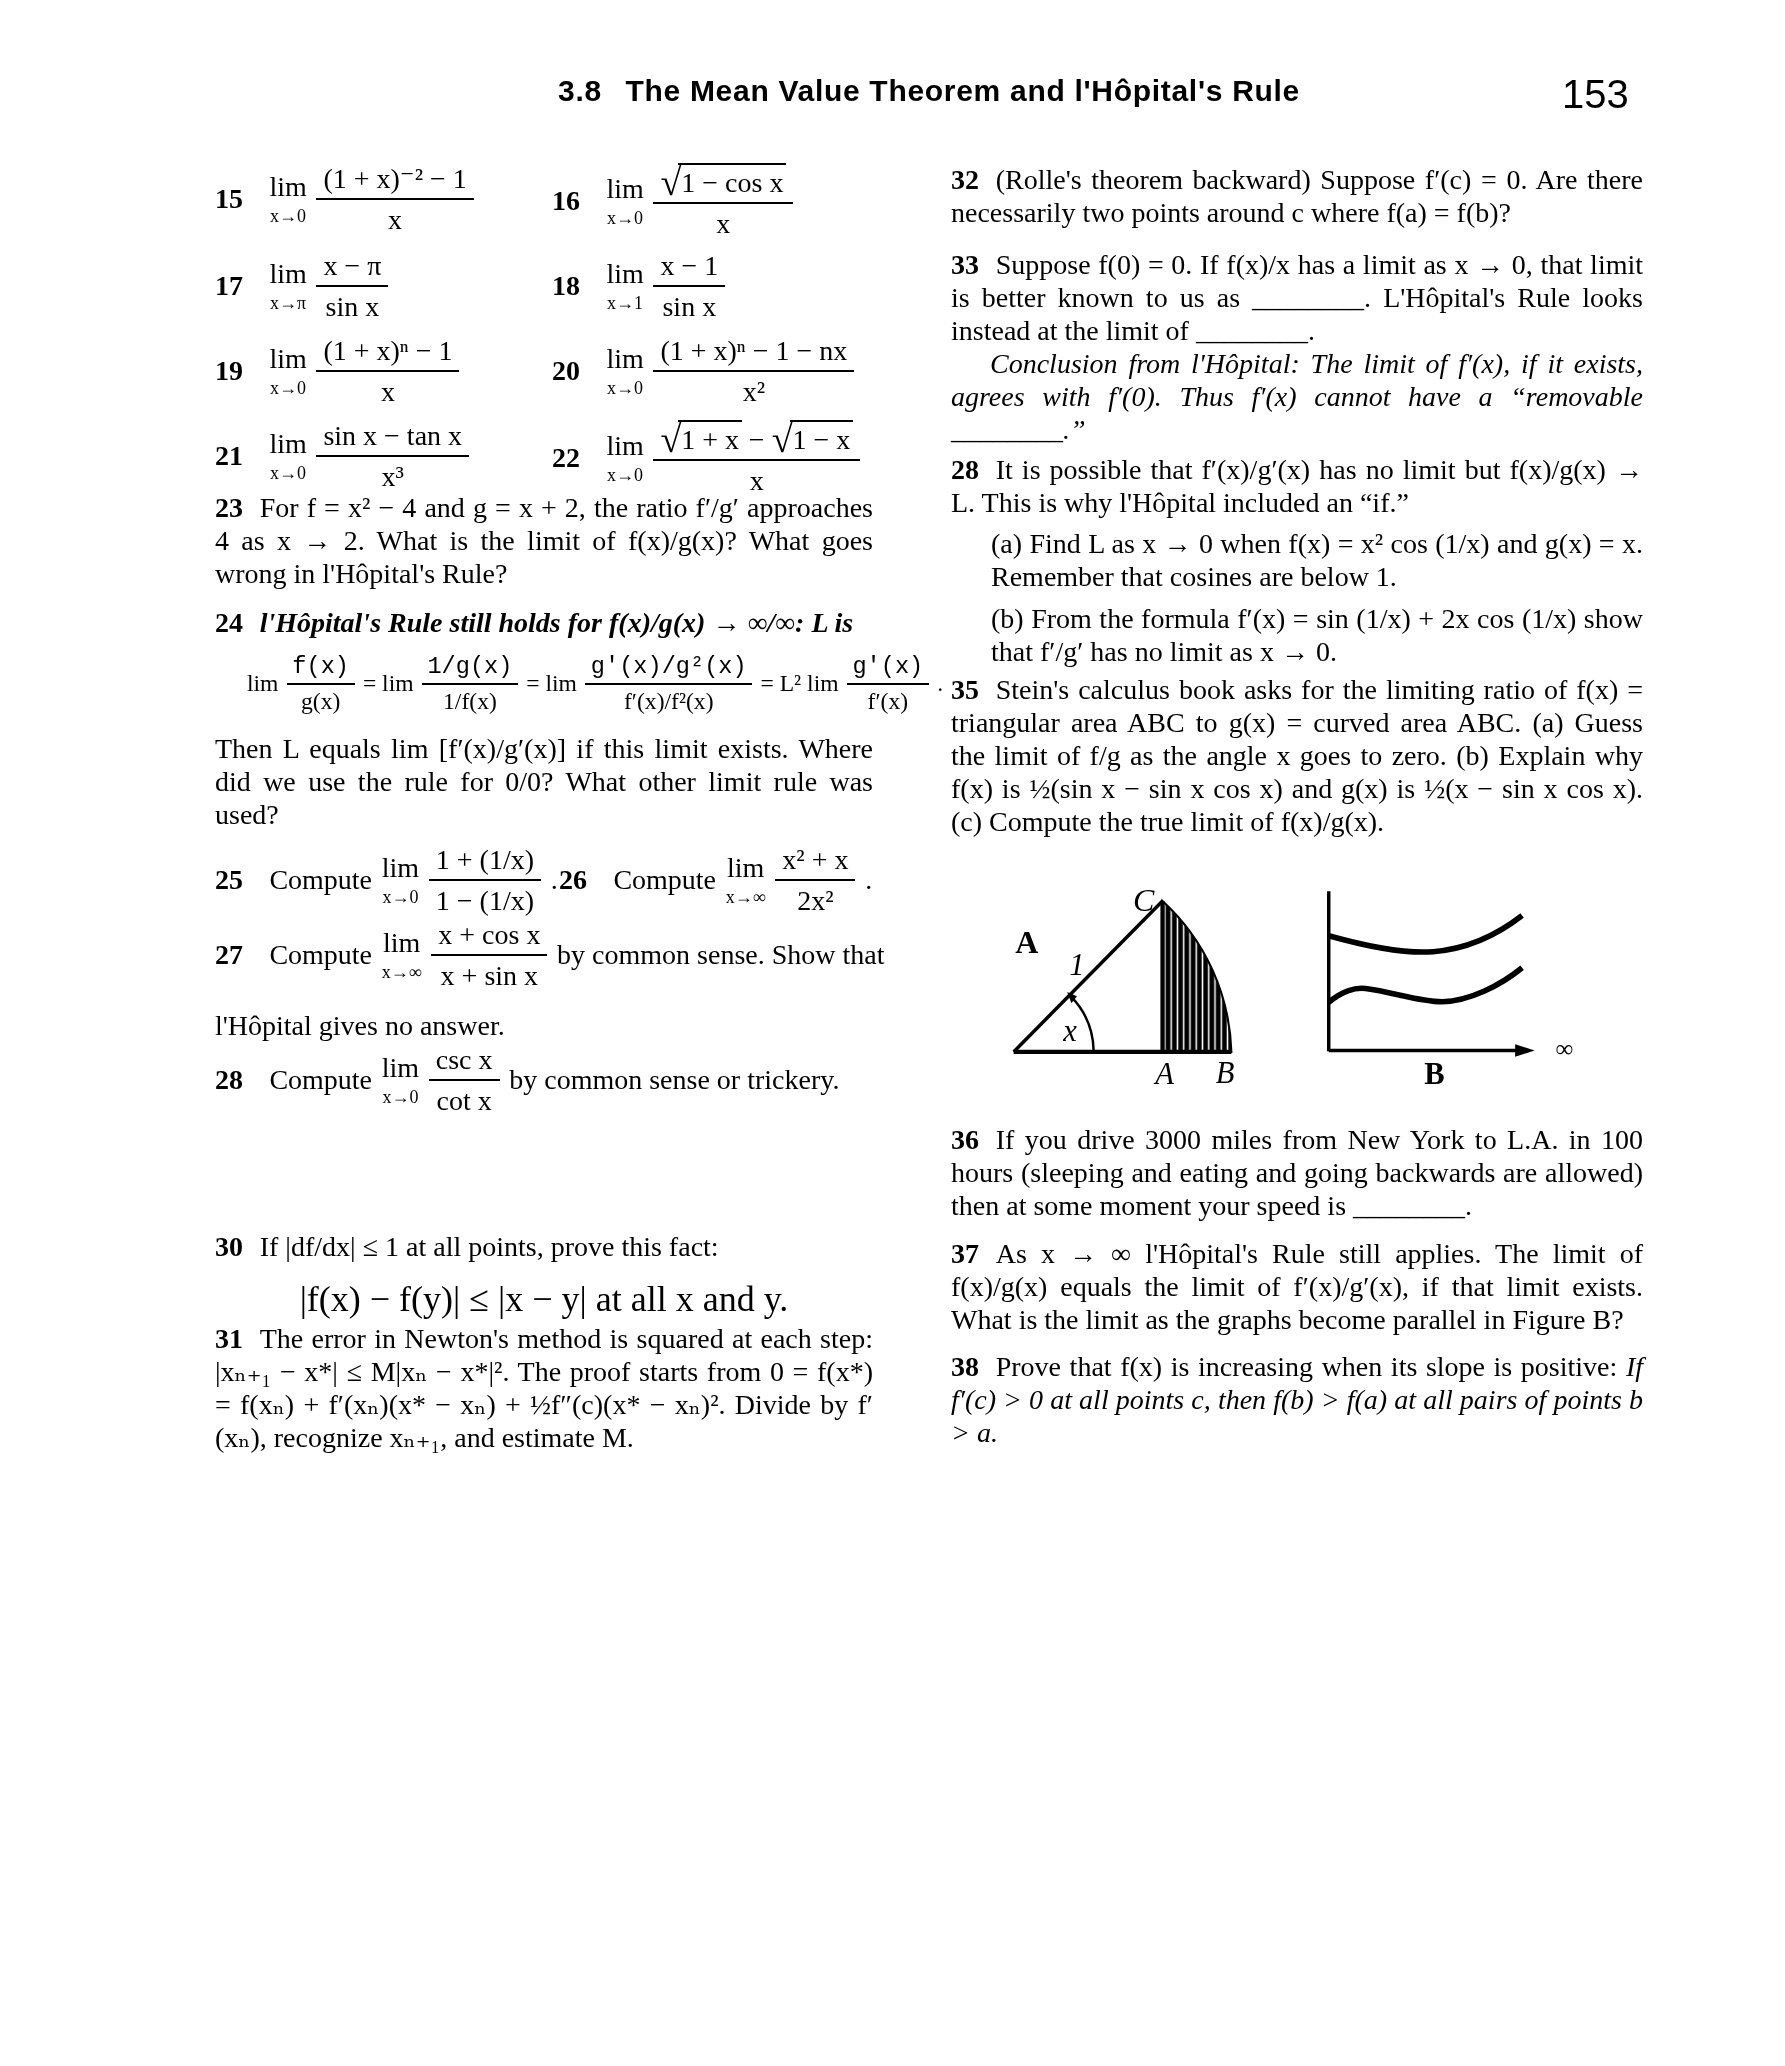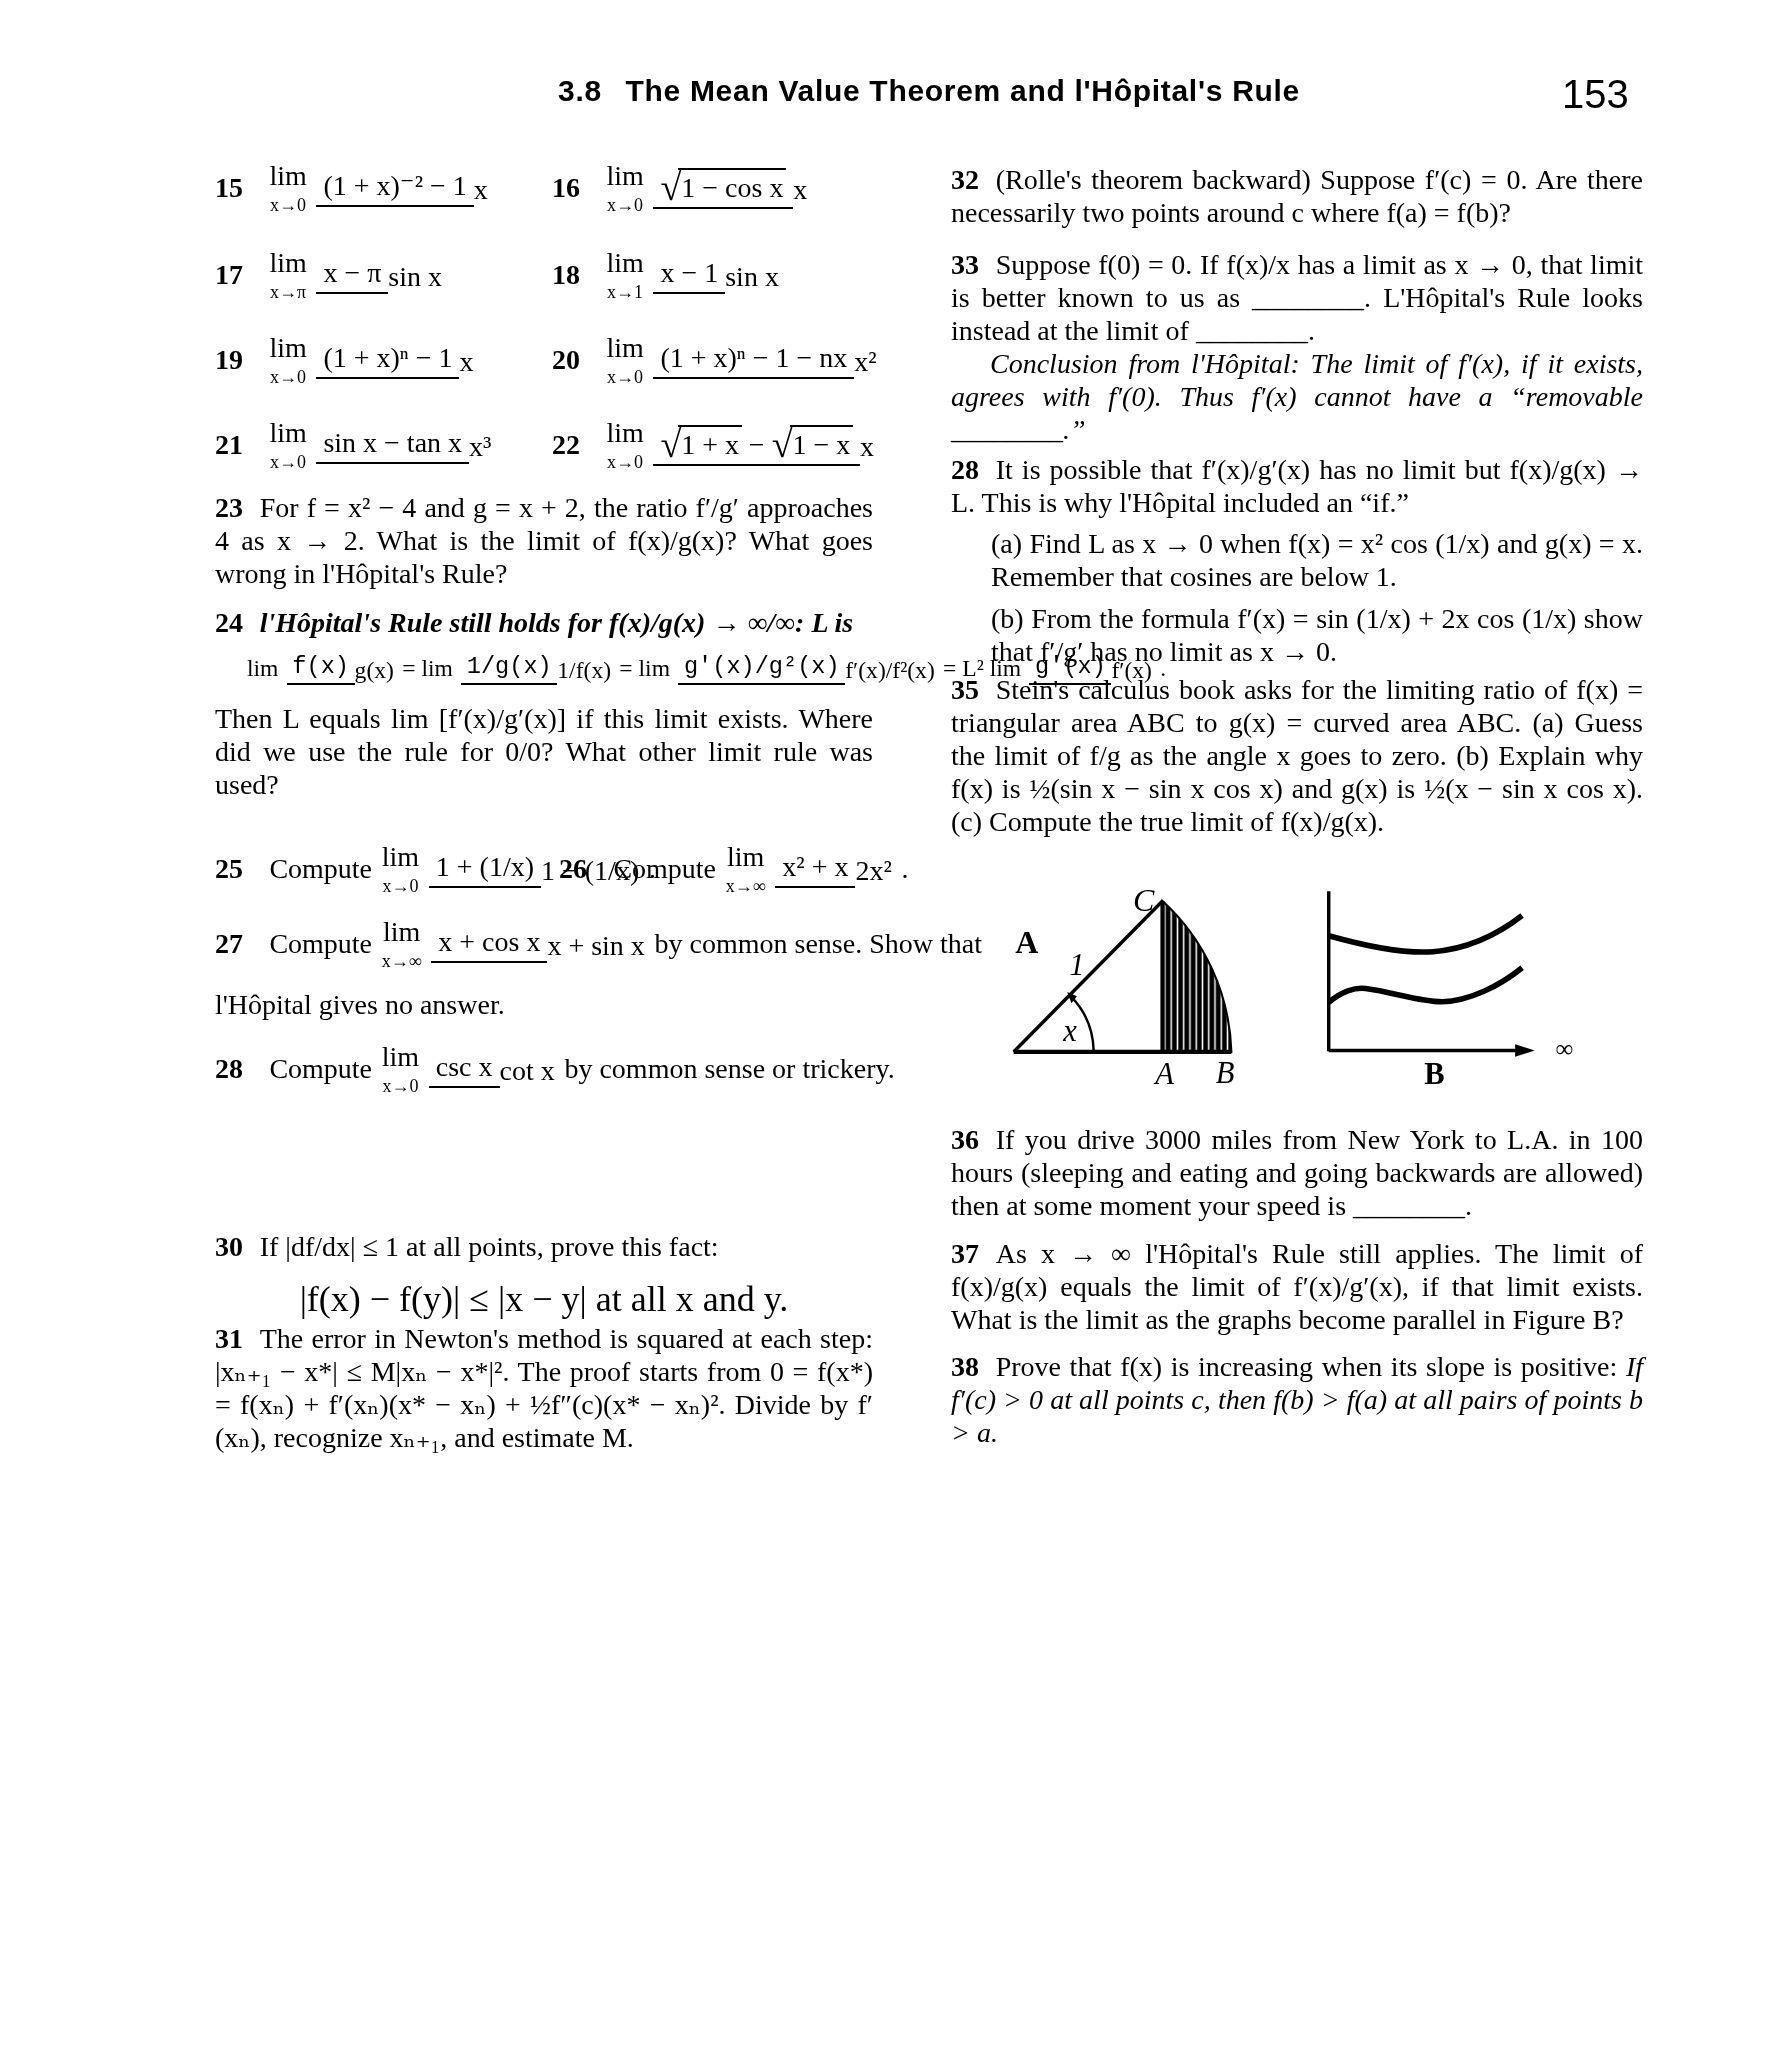--- a/index.html
+++ b/index.html
@@ -12,21 +12,21 @@
   .hdr .sec{margin-right:23.6px;}
   .pageno{left:1562px;top:72px;font-family:"Liberation Sans","DejaVu Sans",sans-serif;font-size:40px;}
   
   .para{font-size:28px;line-height:33px;text-align:justify;}
   .num{font-weight:bold;margin-right:16.7px;}
   
   .limrow{display:flex;align-items:center;gap:9.7px;font-size:28px;white-space:nowrap;}
   .limstack{display:inline-flex;flex-direction:column;align-items:center;line-height:1;}
   .lim{font-size:28px;}
   .limsub{font-size:18px;margin-top:6px;}
-  .frac{display:inline-flex;align-items:center;line-height:1.12;font-size:28px;}
+  .frac{display:inline-flex;flex-direction:column;align-items:center;line-height:1.12;font-size:28px;}
   .frac .top{padding:1.4px 7px 3.5px 7px;border-bottom:2.8px solid #000;display:inline-flex;align-items:flex-end;}
   .frac .bot{padding-top:3.5px;}
   .rsign{font-size:38px;line-height:0.8;transform:translateY(-1.4px);margin-right:-2.8px;}
   .rbar{border-top:2.8px solid #000;padding:2.1px 2.8px 0 2.8px;}
   .mid{margin:0 7px;}
   
   .eqrow{display:flex;align-items:center;gap:8.3px;font-size:23.6px;white-space:nowrap;margin:14px 0 16.7px 32px;}
   .eqrow .frac{font-size:23.6px;}
   .eqrow .frac .top{border-bottom:2.1px solid #000;padding:0.7px 5.6px 2.8px 5.6px;font-family:Liberation Mono, monospace;}
   .lead{font-weight:bold;font-style:italic;}

